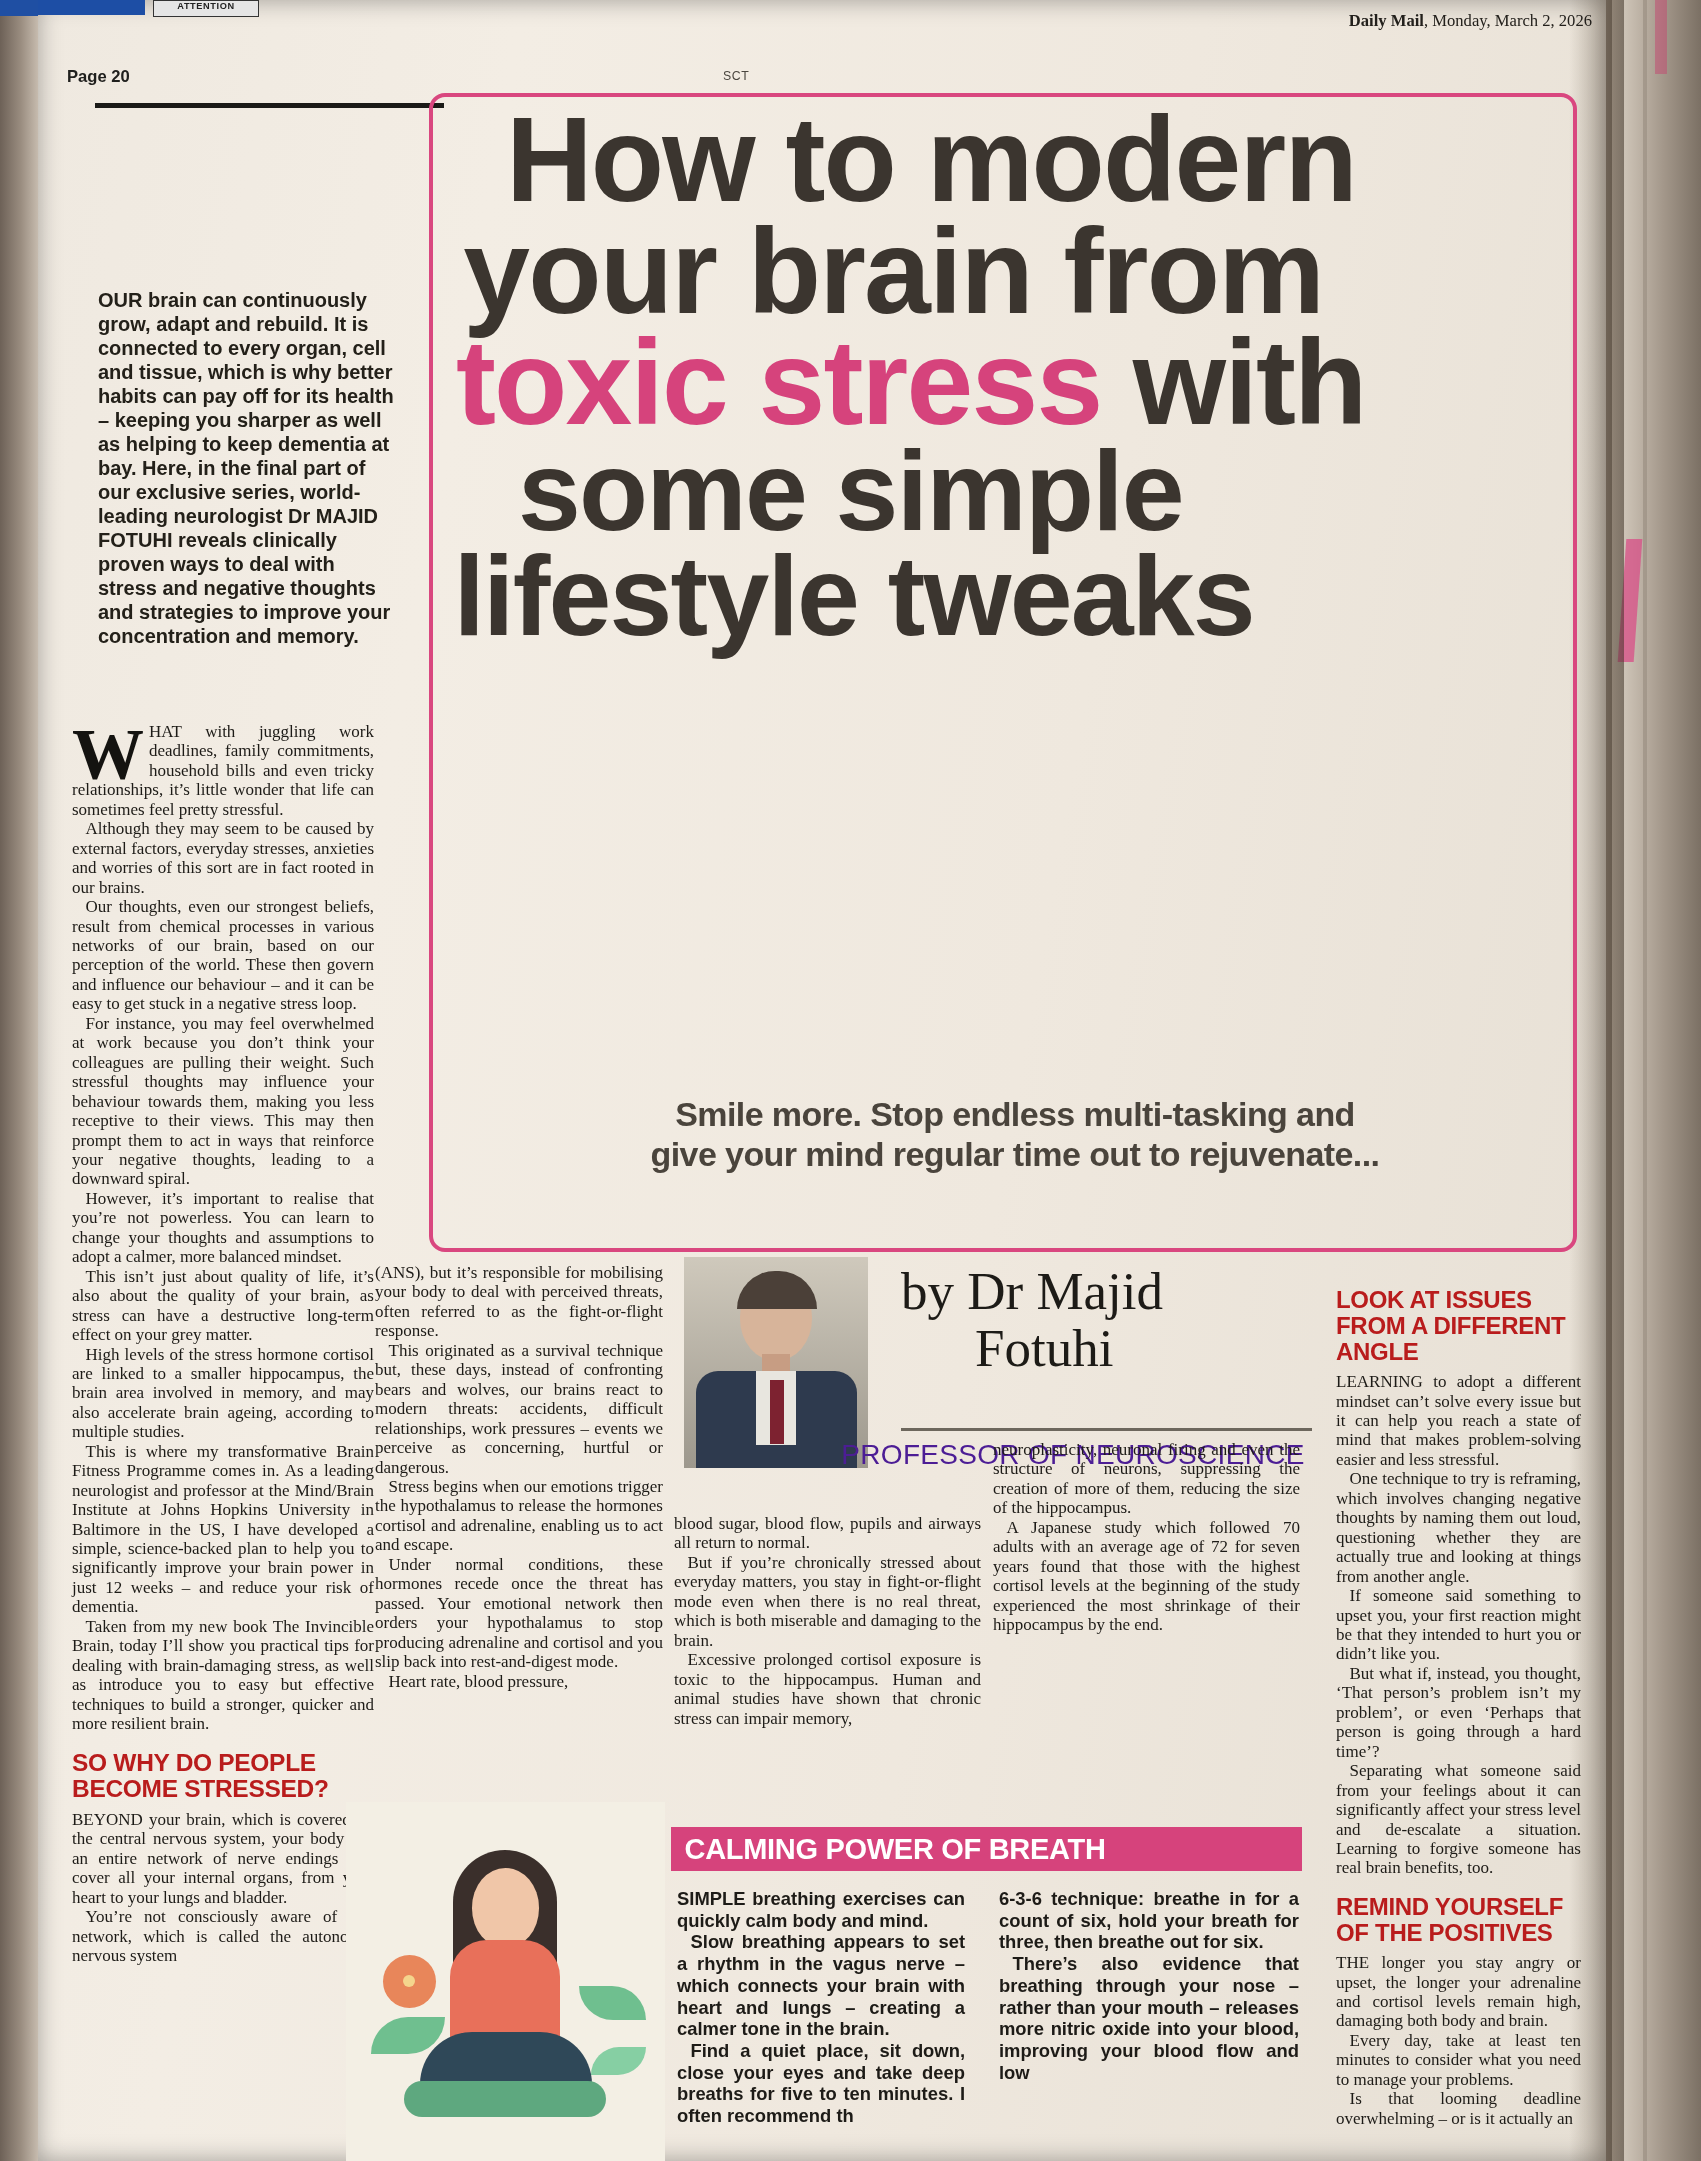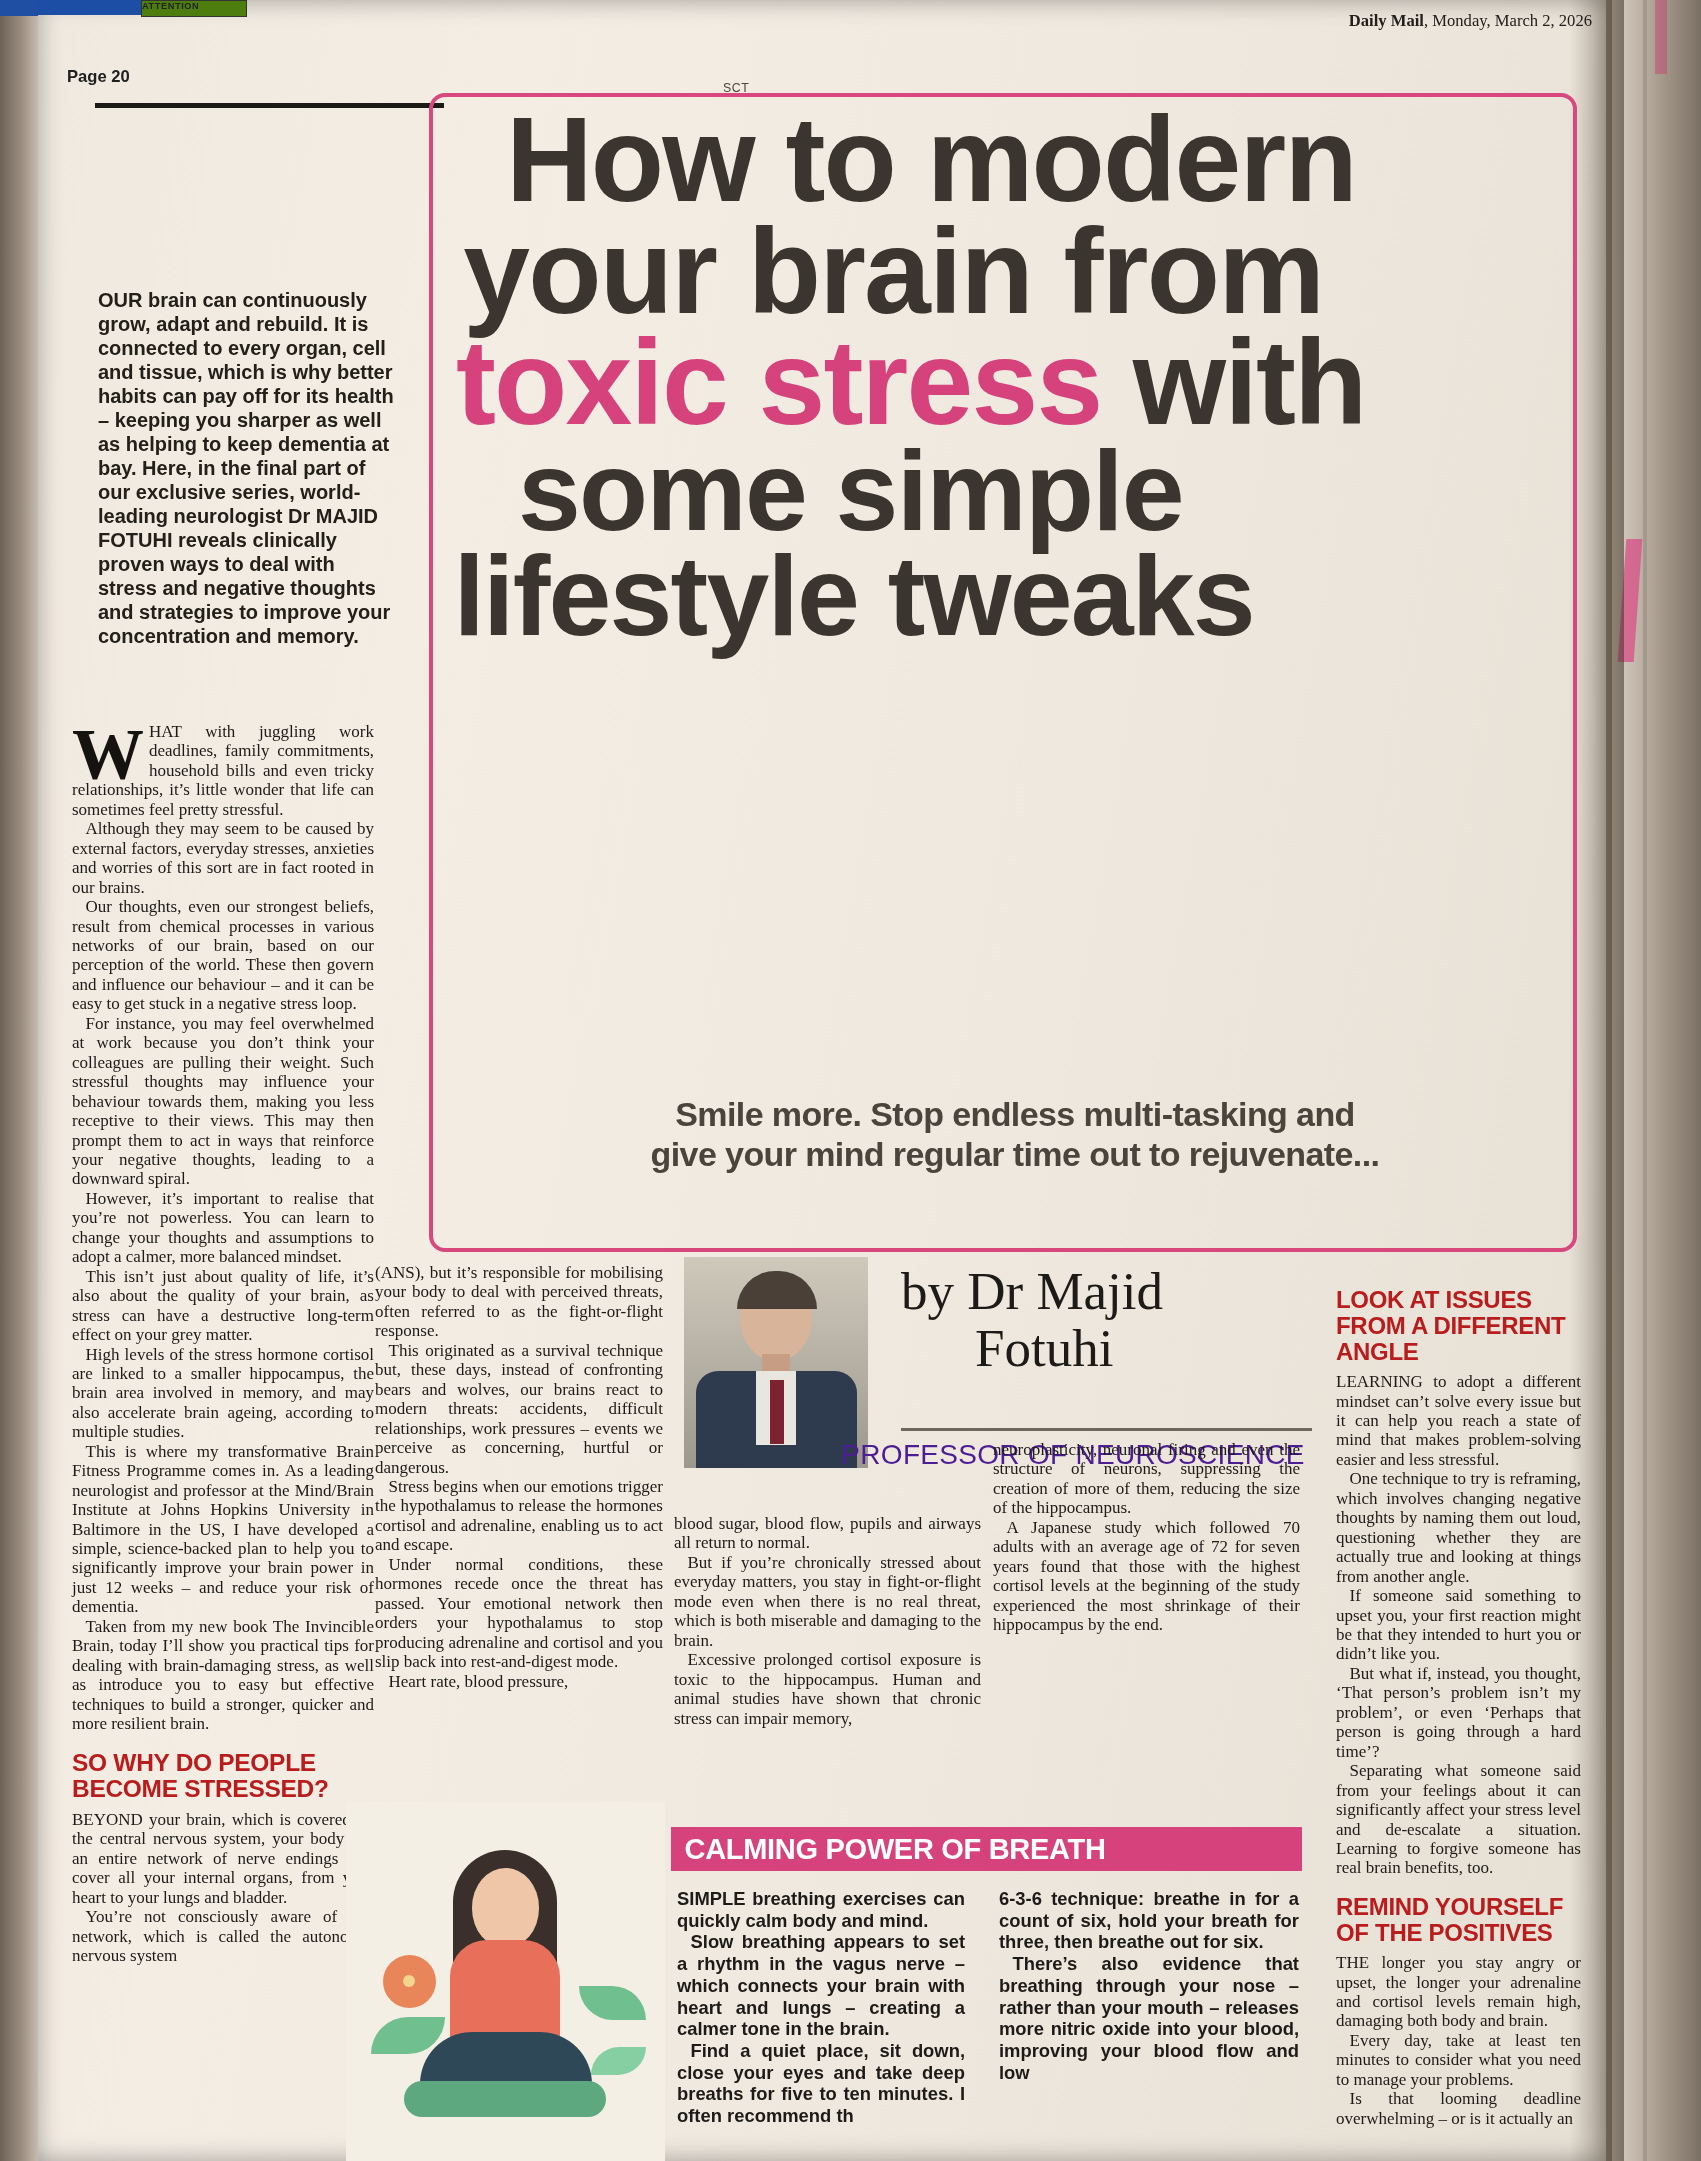--- a/index.html
+++ b/index.html
@@ -20,23 +20,23 @@
     position:absolute;left:0;top:0;width:38px;height:2161px;
     background:linear-gradient(90deg,#6d6157 0%,#9a8d80 55%,#c6bbae 100%);
   }
   .left-strip .blue{
     position:absolute;left:0;top:0;width:38px;height:16px;background:#1f4fa3;
   }
   .top-blue{
     position:absolute;left:38px;top:0;width:107px;height:14.7px;background:#1d4ea5;
   }
   .attention{
-    position:absolute;left:141px;top:0px;width:104px;height:14.7px;
-    background:#4d7c0f;border:1.2px solid #333;font-family:"Liberation Sans",sans-serif;
-    font-size:9.2px;font-weight:bold;text-align:left;color:#222;letter-spacing:0.6px;
+    position:absolute;left:153px;top:0px;width:104px;height:14.7px;
+    background:#e5e5e5;border:1.2px solid #333;font-family:"Liberation Sans",sans-serif;
+    font-size:9.2px;font-weight:bold;text-align:center;color:#222;letter-spacing:0.6px;
   }
   .right-gutter{
     position:absolute;left:1606px;top:0;width:96px;height:2161px;
     background:linear-gradient(90deg,#b9ad9f 0%,#cdc3b6 20%,#a3978a 60%,#7a6f63 100%);
   }
   .right-gutter .edge1{position:absolute;left:0;top:0;width:6.1px;height:2161px;background:#7d7266;}
   .right-gutter .edge2{position:absolute;left:37px;top:0;width:3.7px;height:2161px;background:#9b9083;opacity:.7;}
   .gutter-pink{
     position:absolute;left:1622px;top:539px;width:16px;height:123px;background:#d84d87;opacity:.75;
     transform:skewX(-4deg);
@@ -54,21 +54,21 @@
     position:absolute;right:110px;top:11px;
     font-family:"Liberation Serif",serif;font-size:16.6px;color:#23201c;white-space:nowrap;
   }
   .masthead b{font-weight:bold;margin-top:12px;}
   .page-num{
     position:absolute;left:67px;top:67px;
     font-family:"Liberation Sans",sans-serif;font-weight:bold;font-size:16.6px;color:#20201e;
   }
   .sct{
     position:absolute;left:723px;top:69px;
-    font-family:"Liberation Sans",sans-serif;font-size:12.3px;color:#4a463f;letter-spacing:0.6px;margin-top:12px;
+    font-family:"Liberation Sans",sans-serif;font-size:12.3px;color:#4a463f;letter-spacing:0.6px;
   }
   .rule-left{
     position:absolute;left:95px;top:103px;width:349px;height:4.9px;background:#1b1a17;
   }
   
   .headbox{
     position:absolute;left:429px;top:93px;width:1148px;height:1159px;
     border:4.3px solid #d9477f;border-radius:16px;
     box-sizing:border-box;
   }

